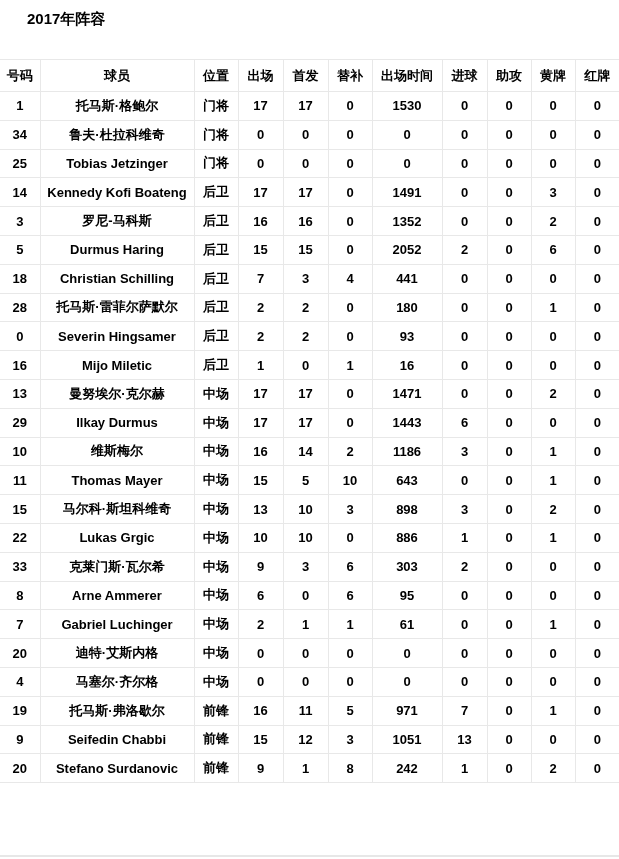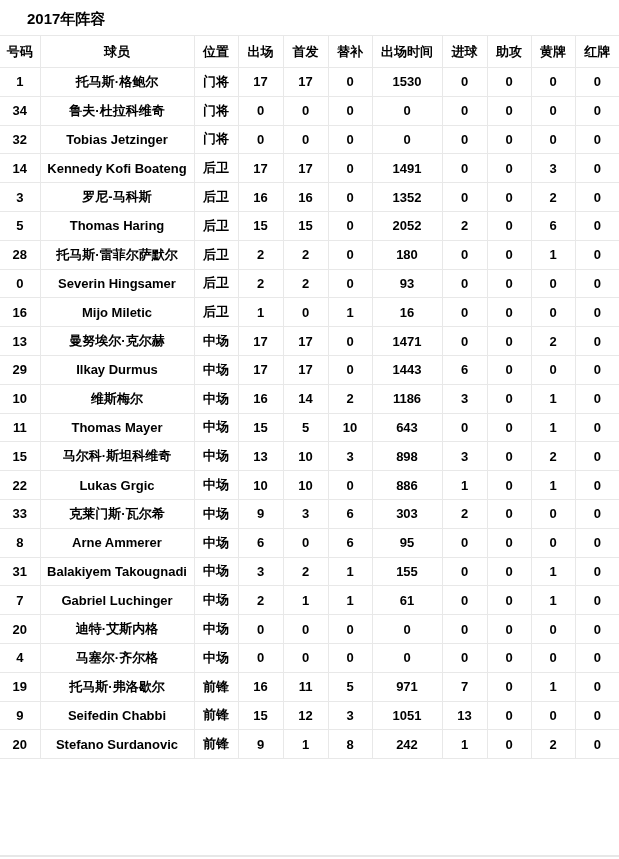--- a/index.html
+++ b/index.html
@@ -17,21 +17,21 @@
   }
   .page-title {
     margin: 0;
     padding: 9px 0 0 27px;
     font-size: 15px;
     line-height: 20px;
     font-weight: bold;
     color: var(--text, #000000);
   }
   table.squad {
-    margin-top: 6px;
+    margin-top: 30px;
     width: 619px;
     border-collapse: collapse;
     table-layout: fixed;
   }
   table.squad th,
   table.squad td {
     border-top: 1px solid var(--border, #e8e8e8);
     border-left: 1px solid var(--border, #e8e8e8);
     padding: 0;
     font-size: 13px;
@@ -120,21 +120,21 @@
           <td>0</td>
           <td>0</td>
           <td>0</td>
           <td>0</td>
           <td>0</td>
           <td>0</td>
           <td>0</td>
           <td>0</td>
         </tr>
         <tr>
-          <td>32</td>
+          <td>25</td>
           <td>Tobias Jetzinger</td>
           <td>门将</td>
           <td>0</td>
           <td>0</td>
           <td>0</td>
           <td>0</td>
           <td>0</td>
           <td>0</td>
           <td>0</td>
           <td>0</td>
@@ -160,29 +160,42 @@
           <td>16</td>
           <td>0</td>
           <td>1352</td>
           <td>0</td>
           <td>0</td>
           <td>2</td>
           <td>0</td>
         </tr>
         <tr>
           <td>5</td>
-          <td>Thomas Haring</td>
+          <td>Durmus Haring</td>
           <td>后卫</td>
           <td>15</td>
           <td>15</td>
           <td>0</td>
           <td>2052</td>
           <td>2</td>
           <td>0</td>
           <td>6</td>
+          <td>0</td>
+        </tr>
+        <tr>
+          <td>18</td>
+          <td>Christian Schilling</td>
+          <td>后卫</td>
+          <td>7</td>
+          <td>3</td>
+          <td>4</td>
+          <td>441</td>
+          <td>0</td>
+          <td>0</td>
+          <td>0</td>
           <td>0</td>
         </tr>
         <tr>
           <td>28</td>
           <td>托马斯·雷菲尔萨默尔</td>
           <td>后卫</td>
           <td>2</td>
           <td>2</td>
           <td>0</td>
           <td>180</td>
@@ -312,33 +325,20 @@
           <td>8</td>
           <td>Arne Ammerer</td>
           <td>中场</td>
           <td>6</td>
           <td>0</td>
           <td>6</td>
           <td>95</td>
           <td>0</td>
           <td>0</td>
           <td>0</td>
-          <td>0</td>
-        </tr>
-        <tr>
-          <td>31</td>
-          <td>Balakiyem Takougnadi</td>
-          <td>中场</td>
-          <td>3</td>
-          <td>2</td>
-          <td>1</td>
-          <td>155</td>
-          <td>0</td>
-          <td>0</td>
-          <td>1</td>
           <td>0</td>
         </tr>
         <tr>
           <td>7</td>
           <td>Gabriel Luchinger</td>
           <td>中场</td>
           <td>2</td>
           <td>1</td>
           <td>1</td>
           <td>61</td>

